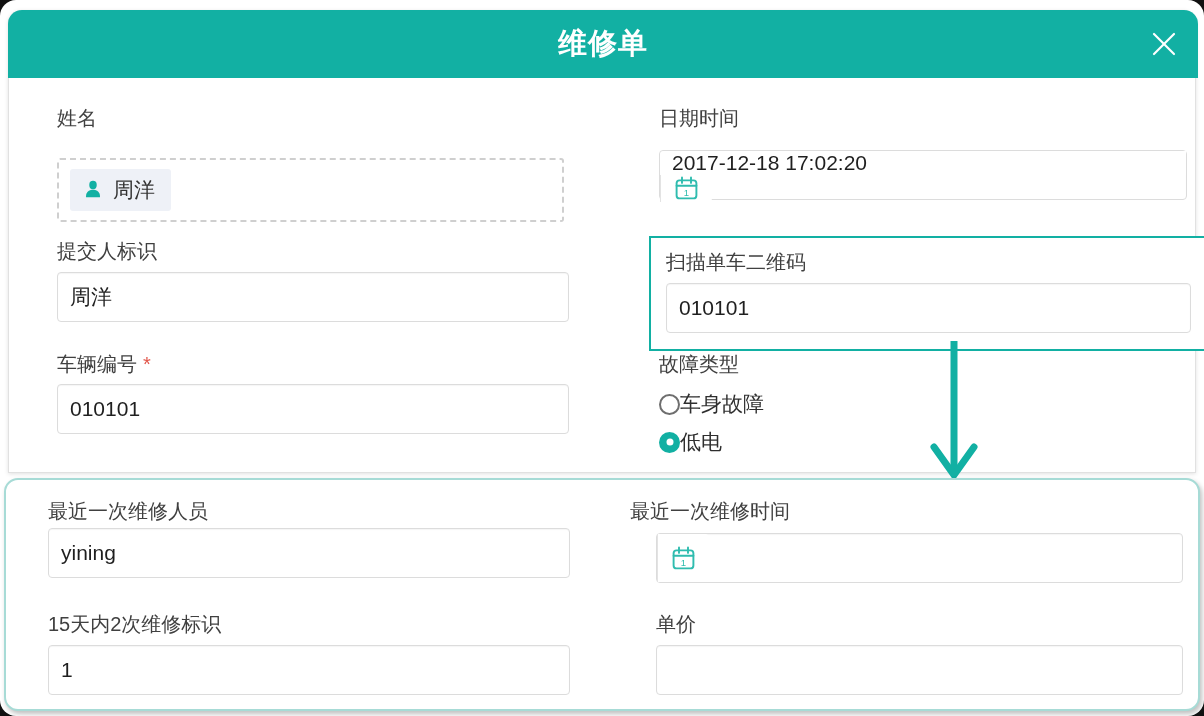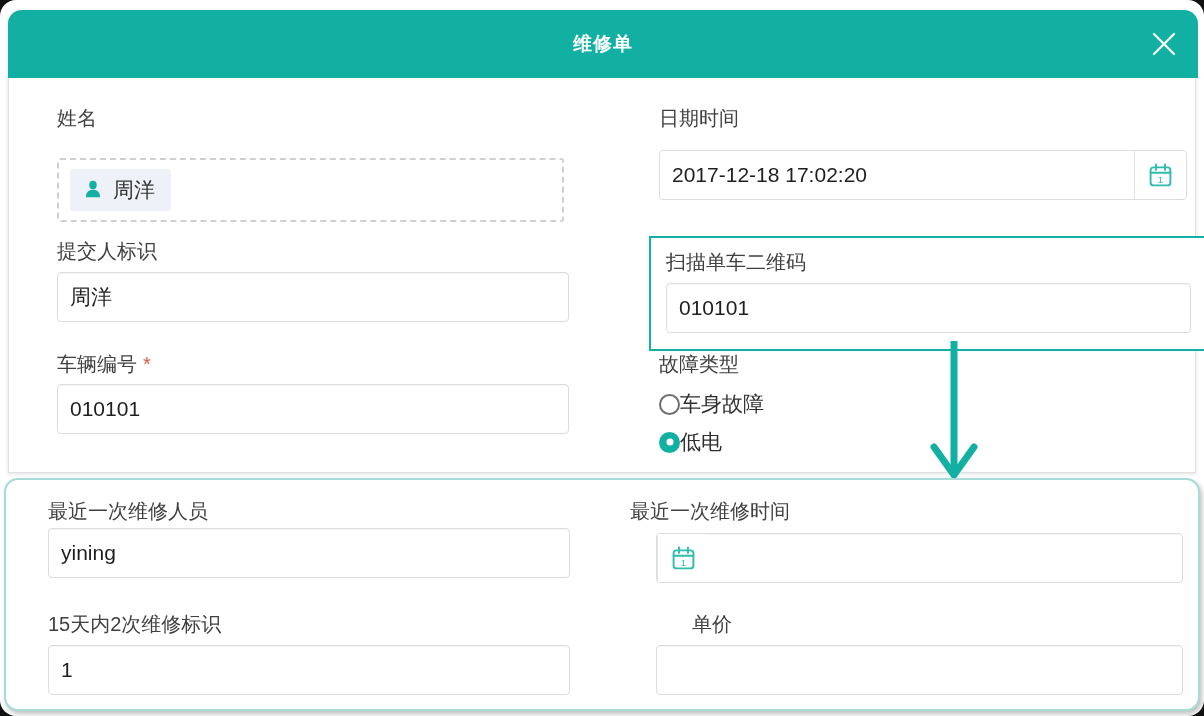--- a/index.html
+++ b/index.html
@@ -14,21 +14,21 @@
     position:absolute; left:8px; top:10px; width:1188px; height:463px;
     background:#fff; border:1px solid #e1e1e1; border-top:none;
     border-radius:14px 14px 0 0;
     box-shadow:0 1px 4px rgba(0,0,0,.12);
   }
   .modal-header {
     position:absolute; left:-1px; top:0; width:1190px; height:68px;
     background:var(--teal); border-radius:14px 14px 0 0;
     display:flex; align-items:center; justify-content:center;
   }
-  .modal-title { color:#fff; font-size:19px; font-weight:600; letter-spacing:1px; }
+  .modal-title { color:#fff; font-size:29px; font-weight:600; letter-spacing:1px; }
   .close-btn {
     position:absolute; right:14px; top:14px; width:40px; height:40px;
     display:flex; align-items:center; justify-content:center; cursor:pointer;
   }
 
   
   .lbl { position:absolute; font-size:20px; color:#404040; white-space:nowrap; }
   .req { color:#e2574c; margin-left:6px; font-size:20px; }
   .tinput {
     position:absolute; height:50px; border:1px solid #dcdcdc; border-radius:4px;
@@ -107,21 +107,21 @@
       <div class="chip">
         <svg width="22" height="22" viewBox="0 0 24 24" fill="#12b0a3">
           <ellipse cx="12" cy="6.6" rx="4.1" ry="4.6"></ellipse>
           <path d="M12 11.6c-4.6 0-7.6 2.8-7.6 7.1v1.3h15.2v-1.3c0-4.3-3-7.1-7.6-7.1z"></path>
         </svg>
         <span class="chip-text">周洋</span>
       </div>
     </div>
 
     <div class="lbl" style="left:650px; top:95px;">日期时间</div>
-    <div class="igroup" style="left:650px; top:140px; width:528px;">
+    <div class="igroup" style="left:650px; top:140px; width:528px;flex-direction:column;">
       <input value="2017-12-18 17:02:20" style="">
       <div class="addon">
         <svg width="27" height="27" viewBox="0 0 24 24" fill="none" stroke="#2fbcaf" stroke-width="1.7" stroke-linecap="round">
           <rect x="3.2" y="4.8" width="17.6" height="16" rx="2.6"></rect>
           <line x1="8" y1="2.2" x2="8" y2="7"></line>
           <line x1="16" y1="2.2" x2="16" y2="7"></line>
           <line x1="3.2" y1="9.6" x2="20.8" y2="9.6"></line>
           <text x="12" y="18.6" font-size="8.5" fill="#2fbcaf" stroke="none" text-anchor="middle">1</text>
         </svg>
       </div>
@@ -180,19 +180,19 @@
           <text x="12" y="18.6" font-size="8.5" fill="#2fbcaf" stroke="none" text-anchor="middle">1</text>
         </svg>
       </div>
     </div>
 
     <div class="lbl" style="left:42px; top:131px;">15天内2次维修标识</div>
     <div style="position:absolute; left:42px; top:165px; width:522px;">
       <input class="tinput" style="position: relative;" value="1">
     </div>
 
-    <div class="lbl" style="left:650px; top:131px;margin-left:36px;">单价</div>
+    <div class="lbl" style="left:650px; top:131px;">单价</div>
     <div style="position:absolute; left:650px; top:165px; width:527px;">
       <input class="tinput" style="position: relative;" value="">
     </div>
   </div>
 
 </div>
 
 </body></html>

